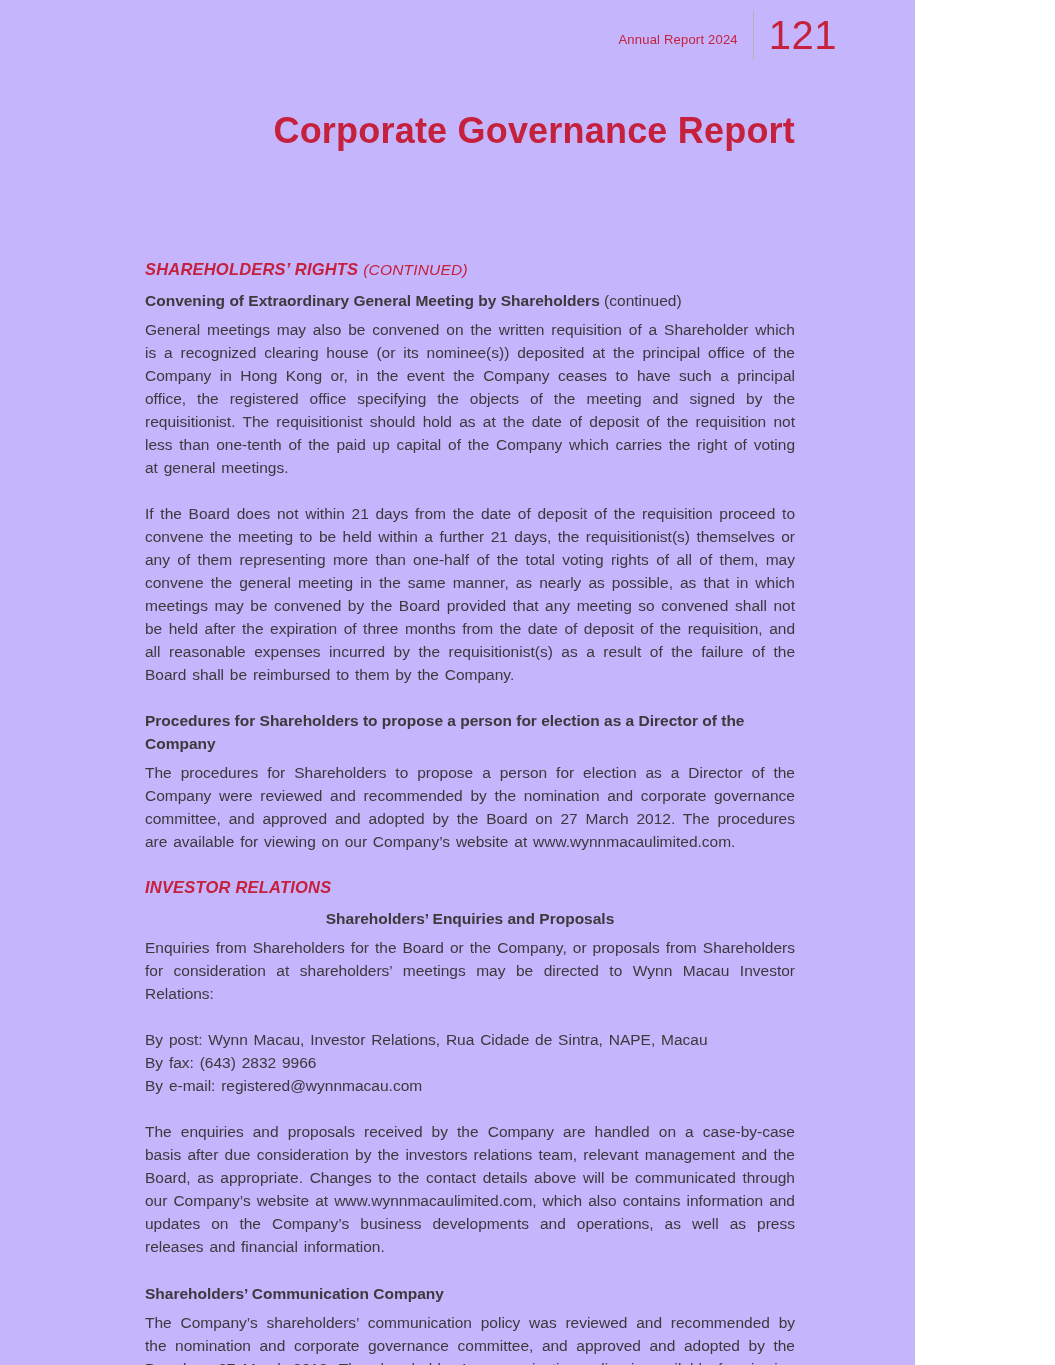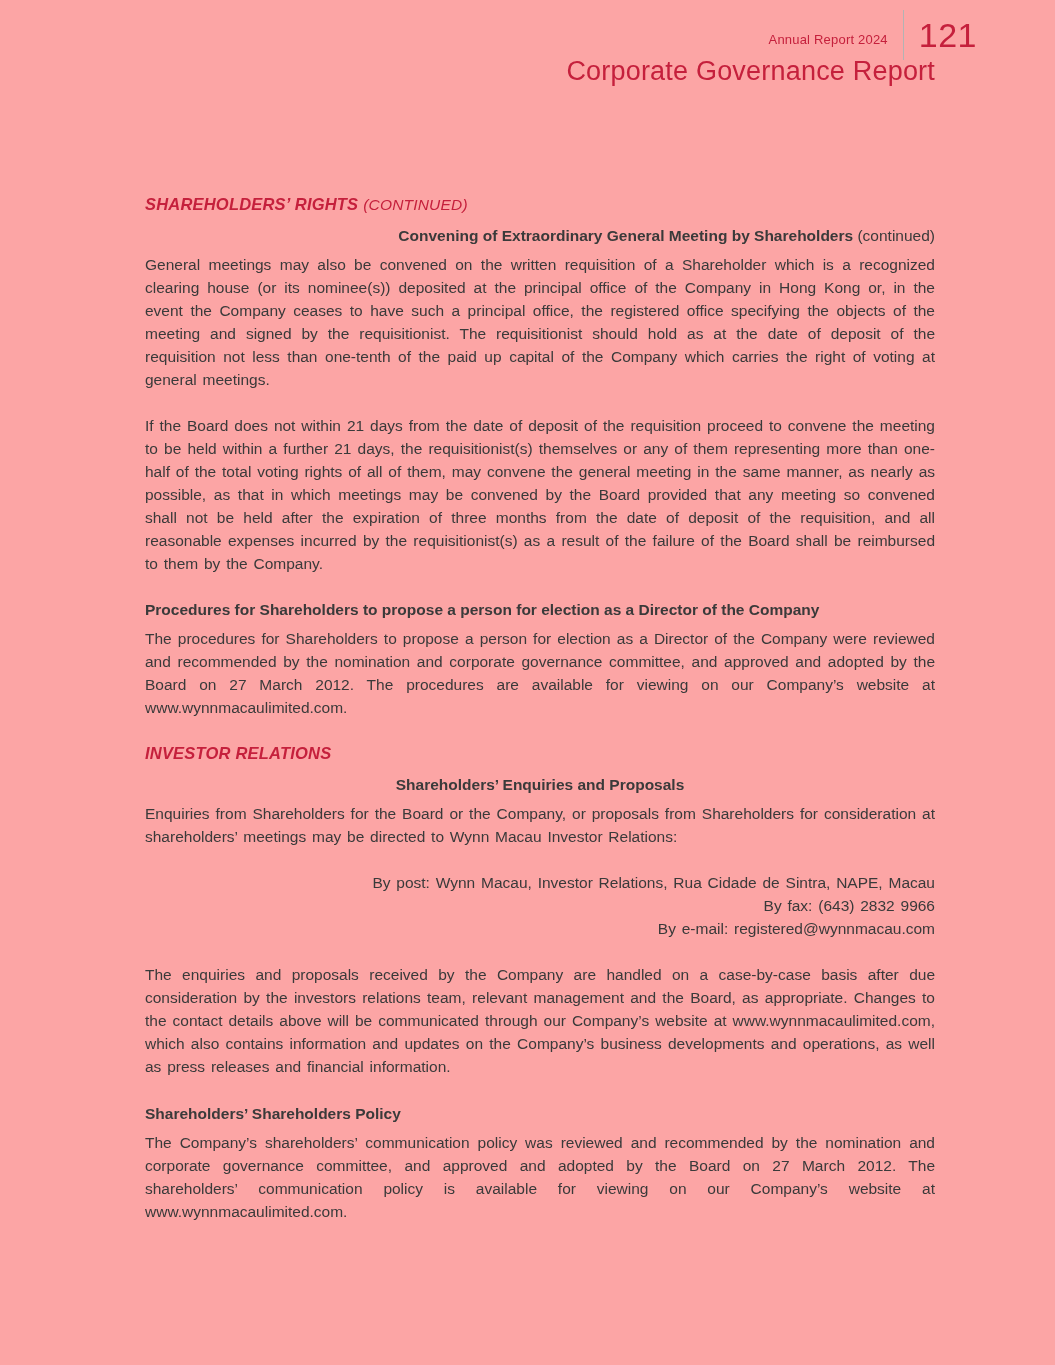--- a/index.html
+++ b/index.html
@@ -6,23 +6,23 @@
   html, body { background: #ffffff; }
   body {
     width: 1055px;
     height: 1365px;
     font-family: "Liberation Sans", sans-serif;
     color: #3a3a3a;
     -webkit-font-smoothing: antialiased;
   }
   .page {
     position: relative;
-    width: 1055px;
+    width: 915px;
     height: 1365px;
-    background: #fca5a5;
+    background: #c4b5fd;
     overflow: hidden;
   }
   
   .page-header {
     position: absolute;
     top: 6px;
     right: 78px;
     display: flex;
     align-items: center;
     gap: 15px;
@@ -35,34 +35,34 @@
     position: relative;
     top: 4px;
   }
   .header-divider {
     width: 1px;
     height: 50px;
     background: #b3b3b3;
   }
   .page-number {
     color: #c5203c;
-    font-size: 34px;
+    font-size: 40px;
     font-weight: 400;
     letter-spacing: 0.5px;
   }
   .content-wrap {
     margin-left: 145px;
     margin-right: 120px;
   }
   .doc-title {
-    margin-top: 56px;
+    margin-top: 110px;
     text-align: right;
     color: #c5203c;
-    font-size: 27px;
-    font-weight: 400;
+    font-size: 36px;
+    font-weight: 700;
     letter-spacing: 0.2px;
   }
   .content {
     margin-top: 106px;
     font-size: 15.5px;
     line-height: 23px;
     word-spacing: 1.5px;
   }
   .section-heading {
     color: #c5203c;
@@ -87,21 +87,20 @@
     word-spacing: normal;
   }
   .sub-heading.extra-top { margin-top: 24px; }
   .sub-suffix { font-weight: 400; }
   p.body-para {
     text-align: justify;
     margin-bottom: 23px;
   }
   .contact-block {
     margin-bottom: 23px;
-    text-align: right;
   }
   .contact-line { line-height: 23px; }
 </style>
 </head>
 <body>
 
 <div class="page">
 
   <header class="page-header">
     <span class="report-label">Annual Report 2024</span>
@@ -113,21 +112,21 @@
 
     <h1 class="doc-title">Corporate Governance Report</h1>
 
     <main class="content">
 
       <h2 class="section-heading">
         <span>SHAREHOLDERS’ RIGHTS</span>
         <span class="heading-suffix">(CONTINUED)</span>
       </h2>
 
-      <h3 class="sub-heading" style="margin-top:0;text-align:right;">
+      <h3 class="sub-heading" style="margin-top:0;">
         <span>Convening of Extraordinary General Meeting by Shareholders</span>
         <span class="sub-suffix">(continued)</span>
       </h3>
 
       <p class="body-para">General meetings may also be convened on the written requisition of a Shareholder which is a recognized clearing house (or its nominee(s)) deposited at the principal office of the Company in Hong Kong or, in the event the Company ceases to have such a principal office, the registered office specifying the objects of the meeting and signed by the requisitionist. The requisitionist should hold as at the date of deposit of the requisition not less than one-tenth of the paid up capital of the Company which carries the right of voting at general meetings.</p>
 
       <p class="body-para">If the Board does not within 21 days from the date of deposit of the requisition proceed to convene the meeting to be held within a further 21 days, the requisitionist(s) themselves or any of them representing more than one-half of the total voting rights of all of them, may convene the general meeting in the same manner, as nearly as possible, as that in which meetings may be convened by the Board provided that any meeting so convened shall not be held after the expiration of three months from the date of deposit of the requisition, and all reasonable expenses incurred by the requisitionist(s) as a result of the failure of the Board shall be reimbursed to them by the Company.</p>
 
       <h3 class="sub-heading">Procedures for Shareholders to propose a person for election as a Director of the Company</h3>
 
@@ -140,19 +139,19 @@
       <p class="body-para">Enquiries from Shareholders for the Board or the Company, or proposals from Shareholders for consideration at shareholders’ meetings may be directed to Wynn Macau Investor Relations:</p>
 
       <div class="contact-block">
         <div class="contact-line">By post: Wynn Macau, Investor Relations, Rua Cidade de Sintra, NAPE, Macau</div>
         <div class="contact-line">By fax: (643) 2832 9966</div>
         <div class="contact-line">By e-mail: registered@wynnmacau.com</div>
       </div>
 
       <p class="body-para">The enquiries and proposals received by the Company are handled on a case-by-case basis after due consideration by the investors relations team, relevant management and the Board, as appropriate. Changes to the contact details above will be communicated through our Company’s website at www.wynnmacaulimited.com, which also contains information and updates on the Company’s business developments and operations, as well as press releases and financial information.</p>
 
-      <h3 class="sub-heading extra-top">Shareholders’ Shareholders Policy</h3>
+      <h3 class="sub-heading extra-top">Shareholders’ Communication Company</h3>
 
       <p class="body-para">The Company’s shareholders’ communication policy was reviewed and recommended by the nomination and corporate governance committee, and approved and adopted by the Board on 27 March 2012. The shareholders’ communication policy is available for viewing on our Company’s website at www.wynnmacaulimited.com.</p>
 
     </main>
   </div>
 </div>
 
 </body></html>

